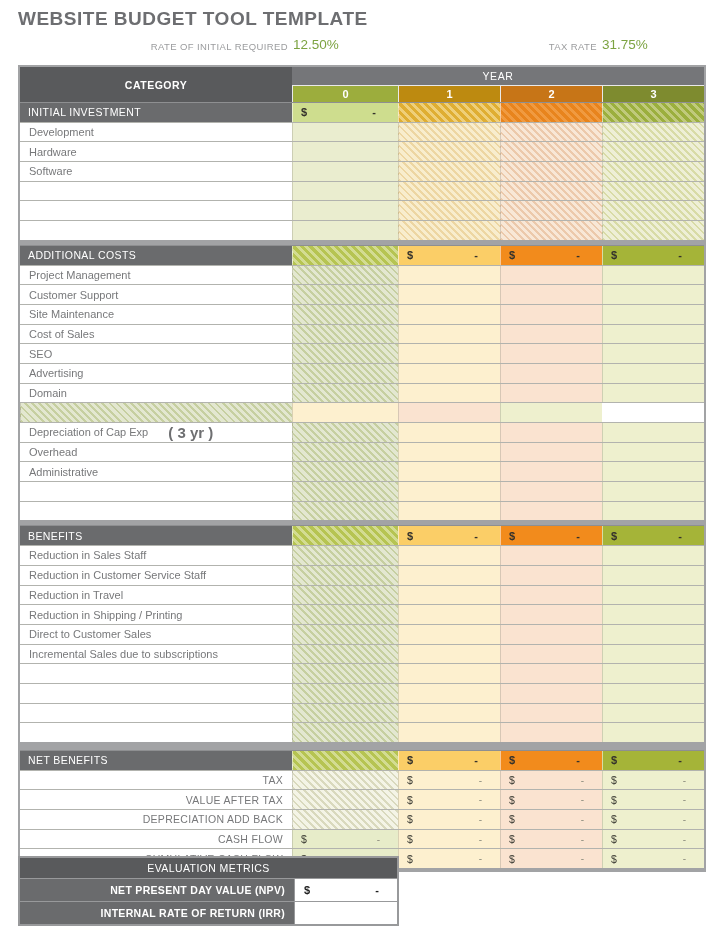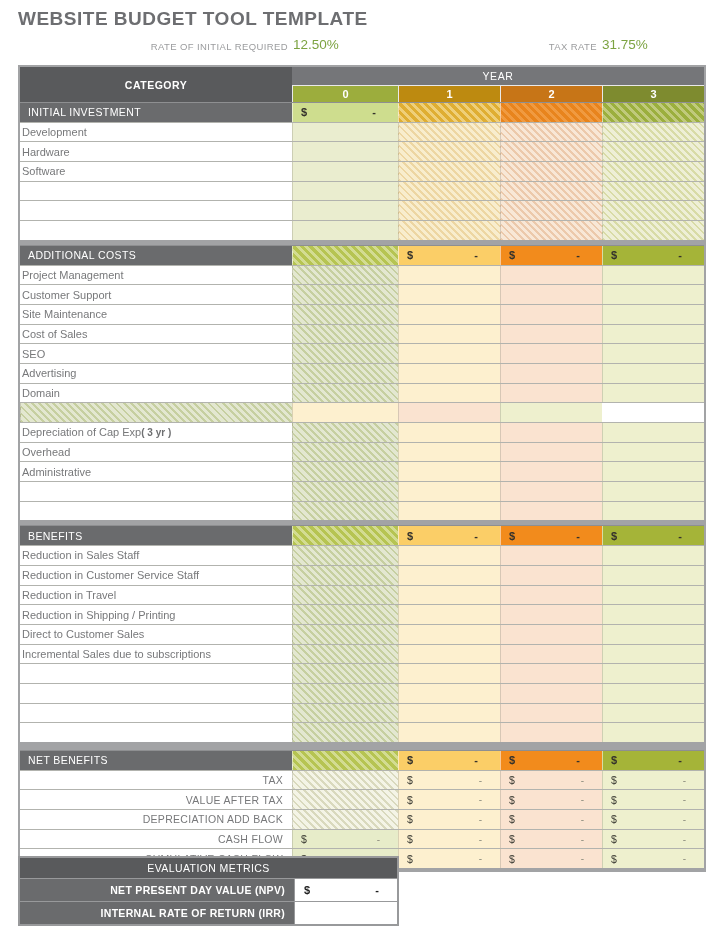--- a/index.html
+++ b/index.html
@@ -23,22 +23,22 @@
   .year-band{grid-row:1;grid-column:2/6;background:var(--year-band-bg);color:#fff;font-weight:normal;
              font-size:10.5px;letter-spacing:.6px;display:flex;align-items:center;justify-content:center;}
   .col-head{grid-row:2;color:#fff;font-weight:bold;font-size:11px;display:flex;align-items:center;justify-content:center;
             border-left:1px solid #e9e9e9;border-top:1px solid #e9e9e9;}
   .colbg0{background:var(--col0);} .colbg1{background:var(--col1);}
   .colbg2{background:var(--col2);} .colbg3{background:var(--col3);}
 
   .row{display:grid;grid-template-columns:272px 106px 102px 102px 102px;height:18.7px;border-top:1px solid var(--grid-line);}
   .section-row{background:var(--section-bg);border-top:1px solid #8e8f91;}
   .sec-label{color:#fff;font-weight:normal;font-size:10.5px;letter-spacing:.4px;display:flex;align-items:center;padding-left:8px;}
-  .row-label{background:#fff;color:var(--row-label-text);font-size:11px;display:flex;align-items:center;padding-left:2px;white-space:nowrap;overflow:hidden;}
-  .row-label b{color:#6e6f71;margin-left:0;font-size:10px;}
+  .row-label{background:#fff;color:var(--row-label-text);font-size:11px;display:flex;align-items:center;padding-left:9px;white-space:nowrap;overflow:hidden;}
+  .row-label b{color:#6e6f71;margin-left:20px;font-size:15px;}
   .row-label.right{justify-content:flex-end;padding-left:0;padding-right:9px;font-size:10.5px;letter-spacing:.3px;}
   .cell{border-left:1px solid rgba(125,125,110,.28);}
   .section-row .cell{border-left:1px solid rgba(255,255,255,.55);}
 
   .dollar{display:flex;align-items:center;justify-content:space-between;padding:0 18px 0 8px;
           font-size:10.5px;color:var(--cell-text);}
   .dollar .dash{color:var(--dash-muted);font-size:10px;}
   .dollar.strong{padding-right:22px;}
   .dollar.strong .cur,.dollar.strong .dash{font-weight:bold;color:#35322c;font-size:11px;}
 

